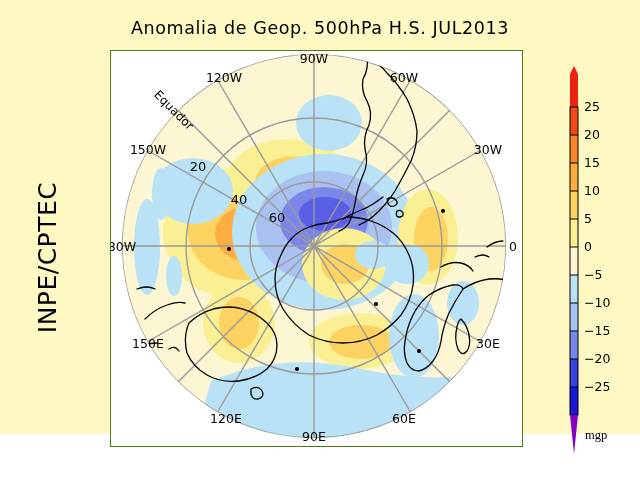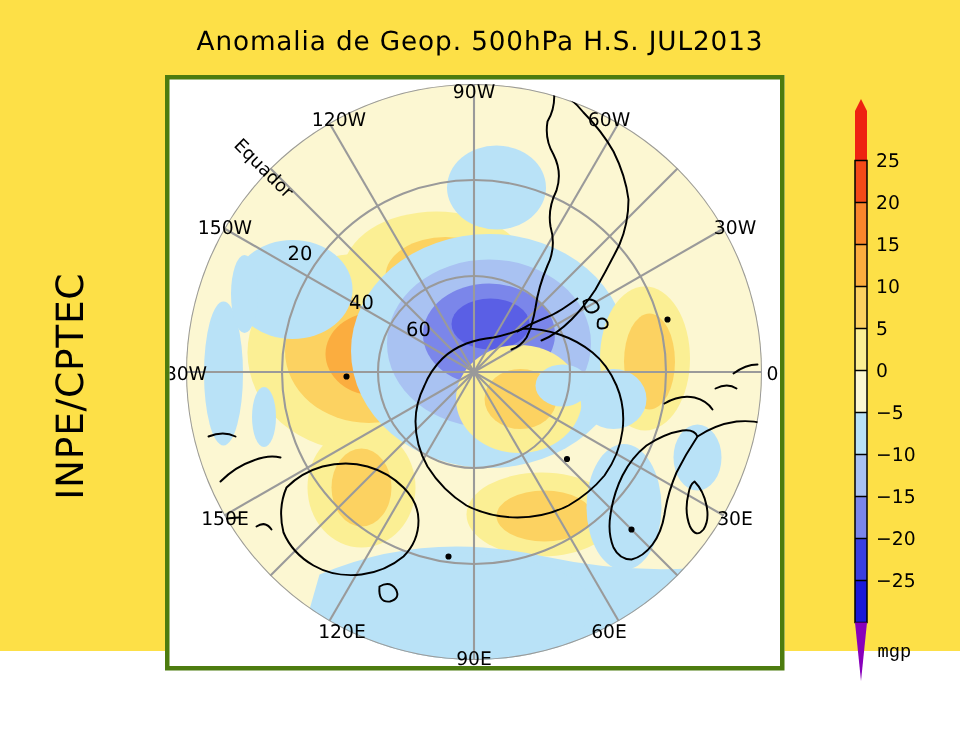--- a/index.html
+++ b/index.html
@@ -11,21 +11,21 @@
     width: 640px;
     height: 494px;
     position: relative;
     overflow: hidden;
     font-family: "DejaVu Sans", sans-serif;
   }
   #root {
     position: absolute;
     left: 0; top: 0;
     width: 640px; height: 434px;
-    background: #fde047;
+    background: #fef9c3;
   }
   .title {
     position: absolute;
     left: 0;
     top: 18px;
     width: 640px;
     text-align: center;
     font-family: "DejaVu Sans", sans-serif;
     font-size: 17.5px;
     letter-spacing: 0.6px;
@@ -45,21 +45,21 @@
     letter-spacing: 0.5px;
     color: #000000;
     white-space: nowrap;
   }
   .plot-frame {
     position: absolute;
     left: 110px;
     top: 50px;
     width: 413px;
     height: 397px;
-    border: 3px solid #4d7c0f;
+    border: 1px solid #4d7c0f;
     box-sizing: border-box;
     background: #ffffff;
     overflow: hidden;
   }
   .map-svg {
     position: absolute;
     left: 0; top: 0;
   }
   .cbar-wrap {
     position: absolute;
@@ -68,21 +68,21 @@
     width: 80px;
     height: 400px;
   }
   .cbar-svg { position: absolute; left: 0; top: 0; }
   .cbar-unit {
     position: absolute;
     left: 585px;
     top: 428px;
     font-size: 12.5px;
     color: #000000;
-    font-family: Liberation Mono, monospace;
+    font-family: Liberation Serif, serif;
   }
   .maplabel {
     font-family: "DejaVu Sans", sans-serif;
     fill: #000000;
   }
 </style>
 </head>
 <body>
 
 <div id="root">

